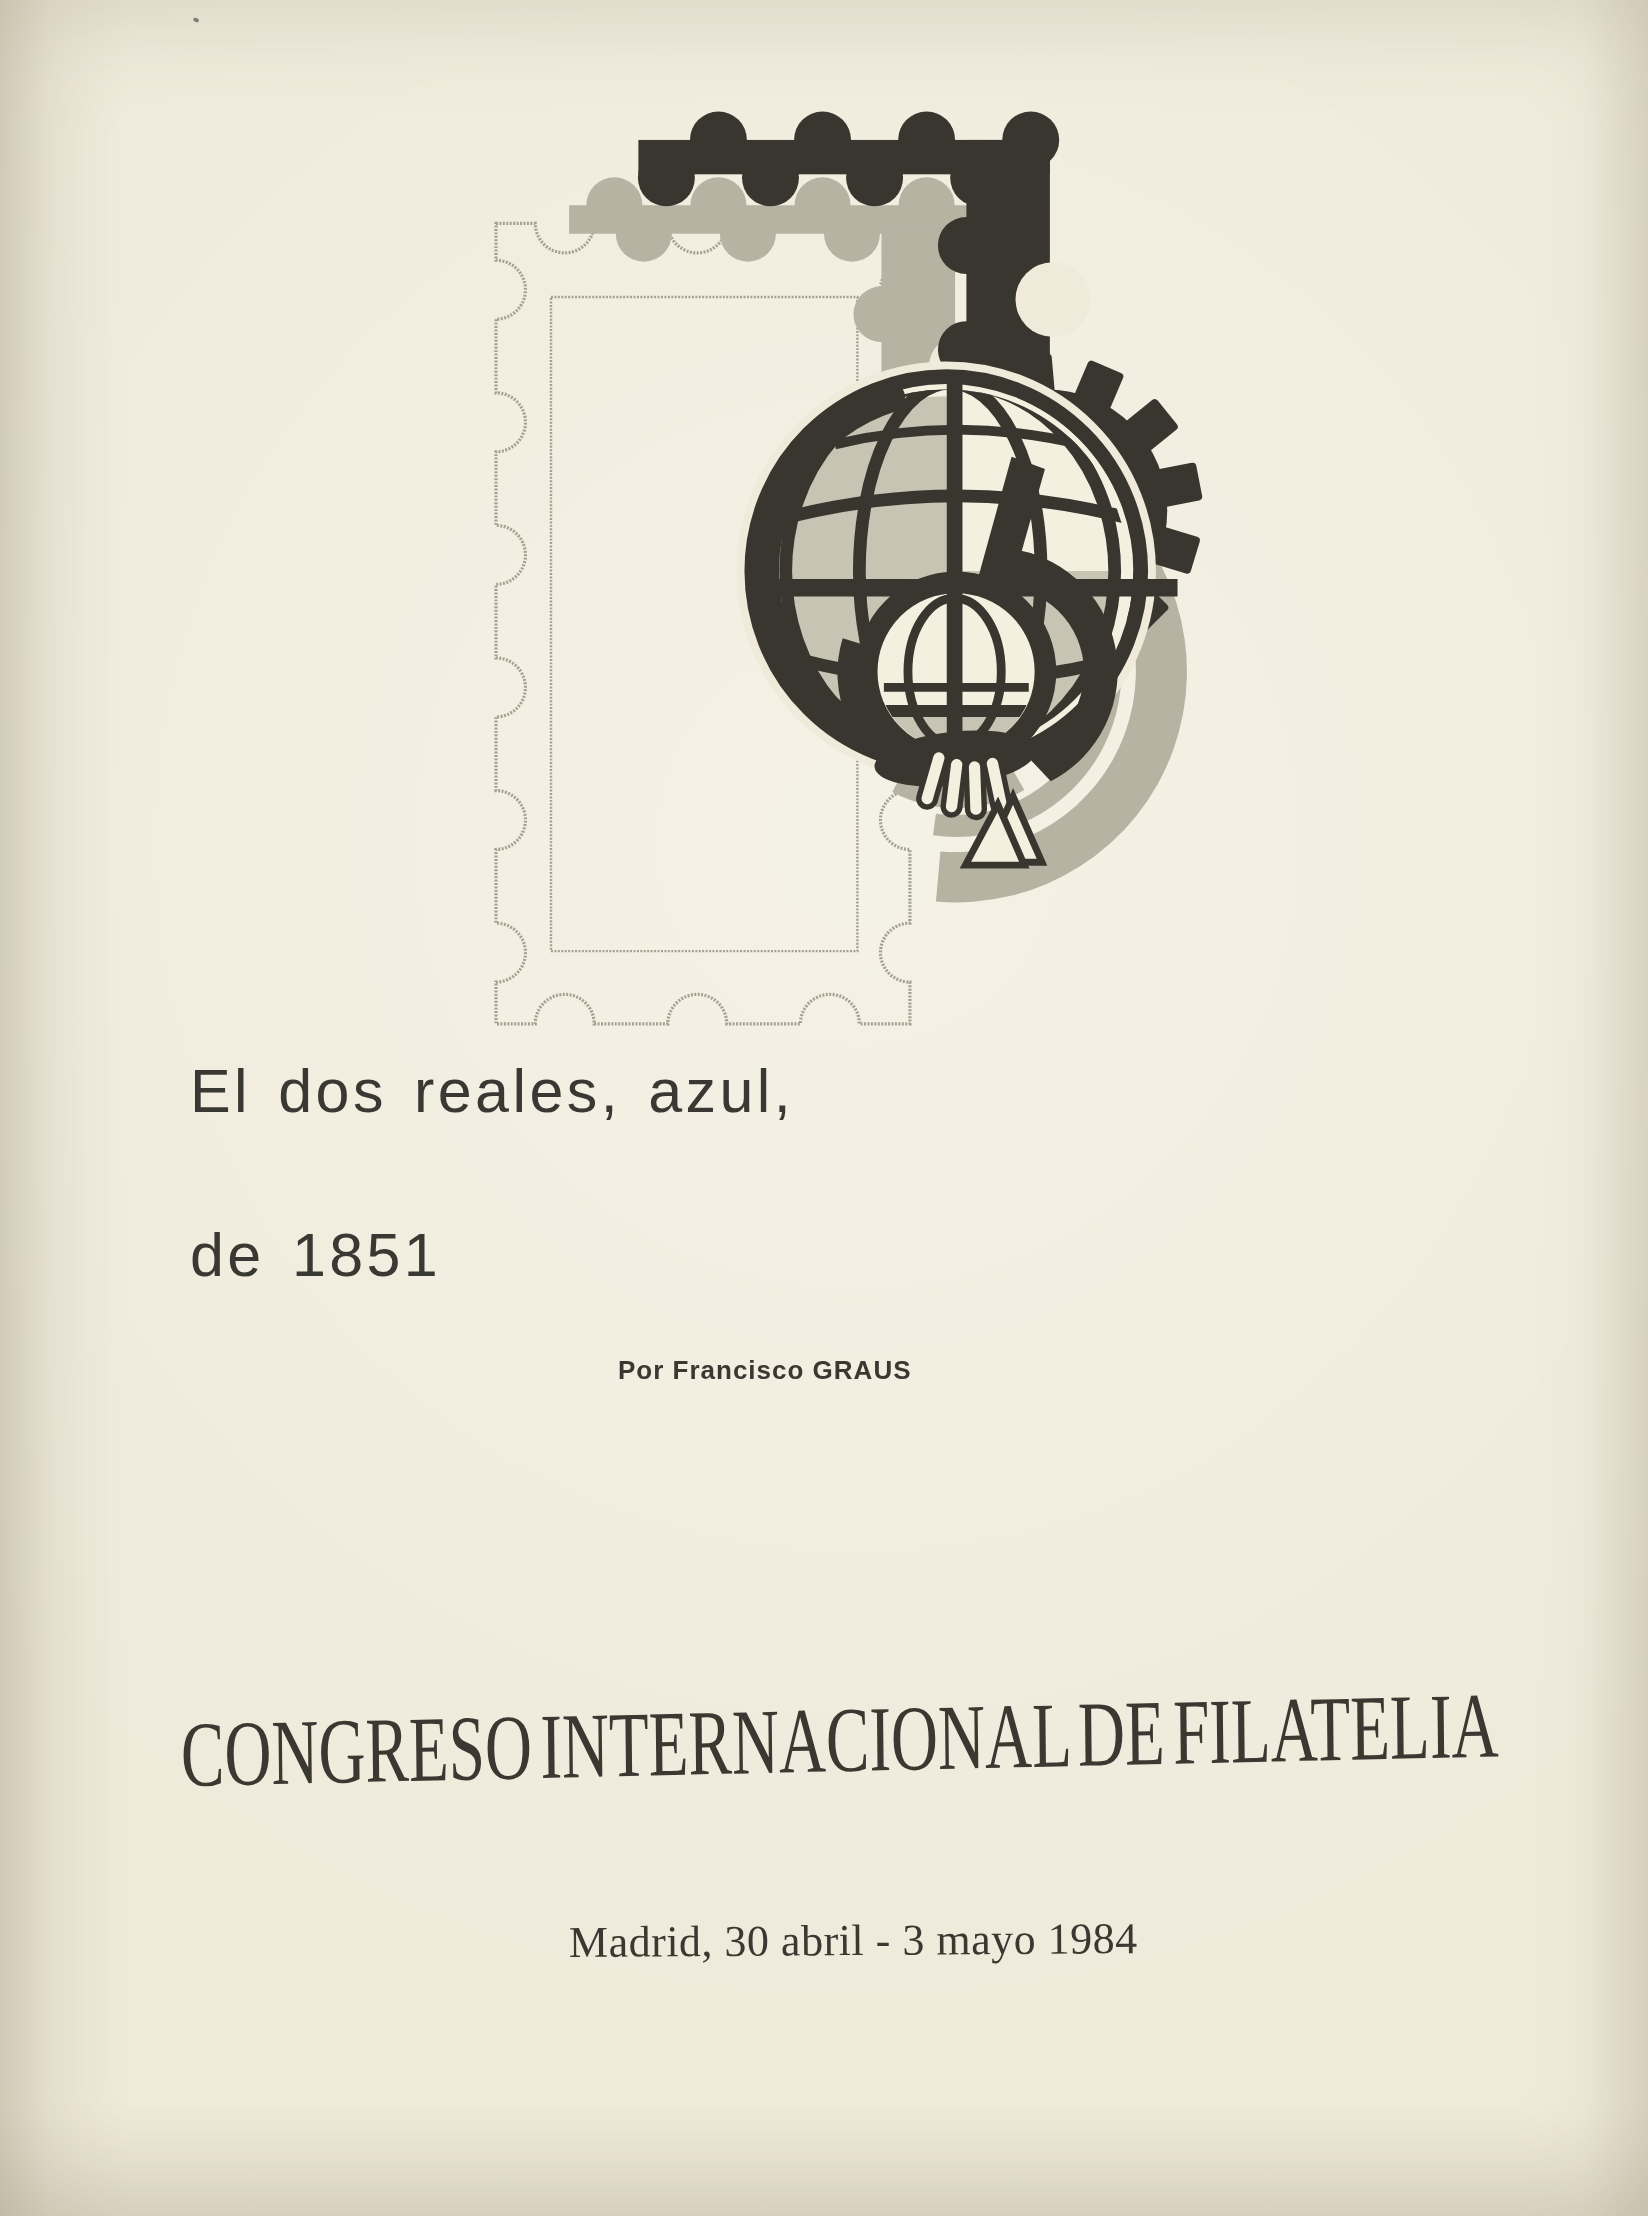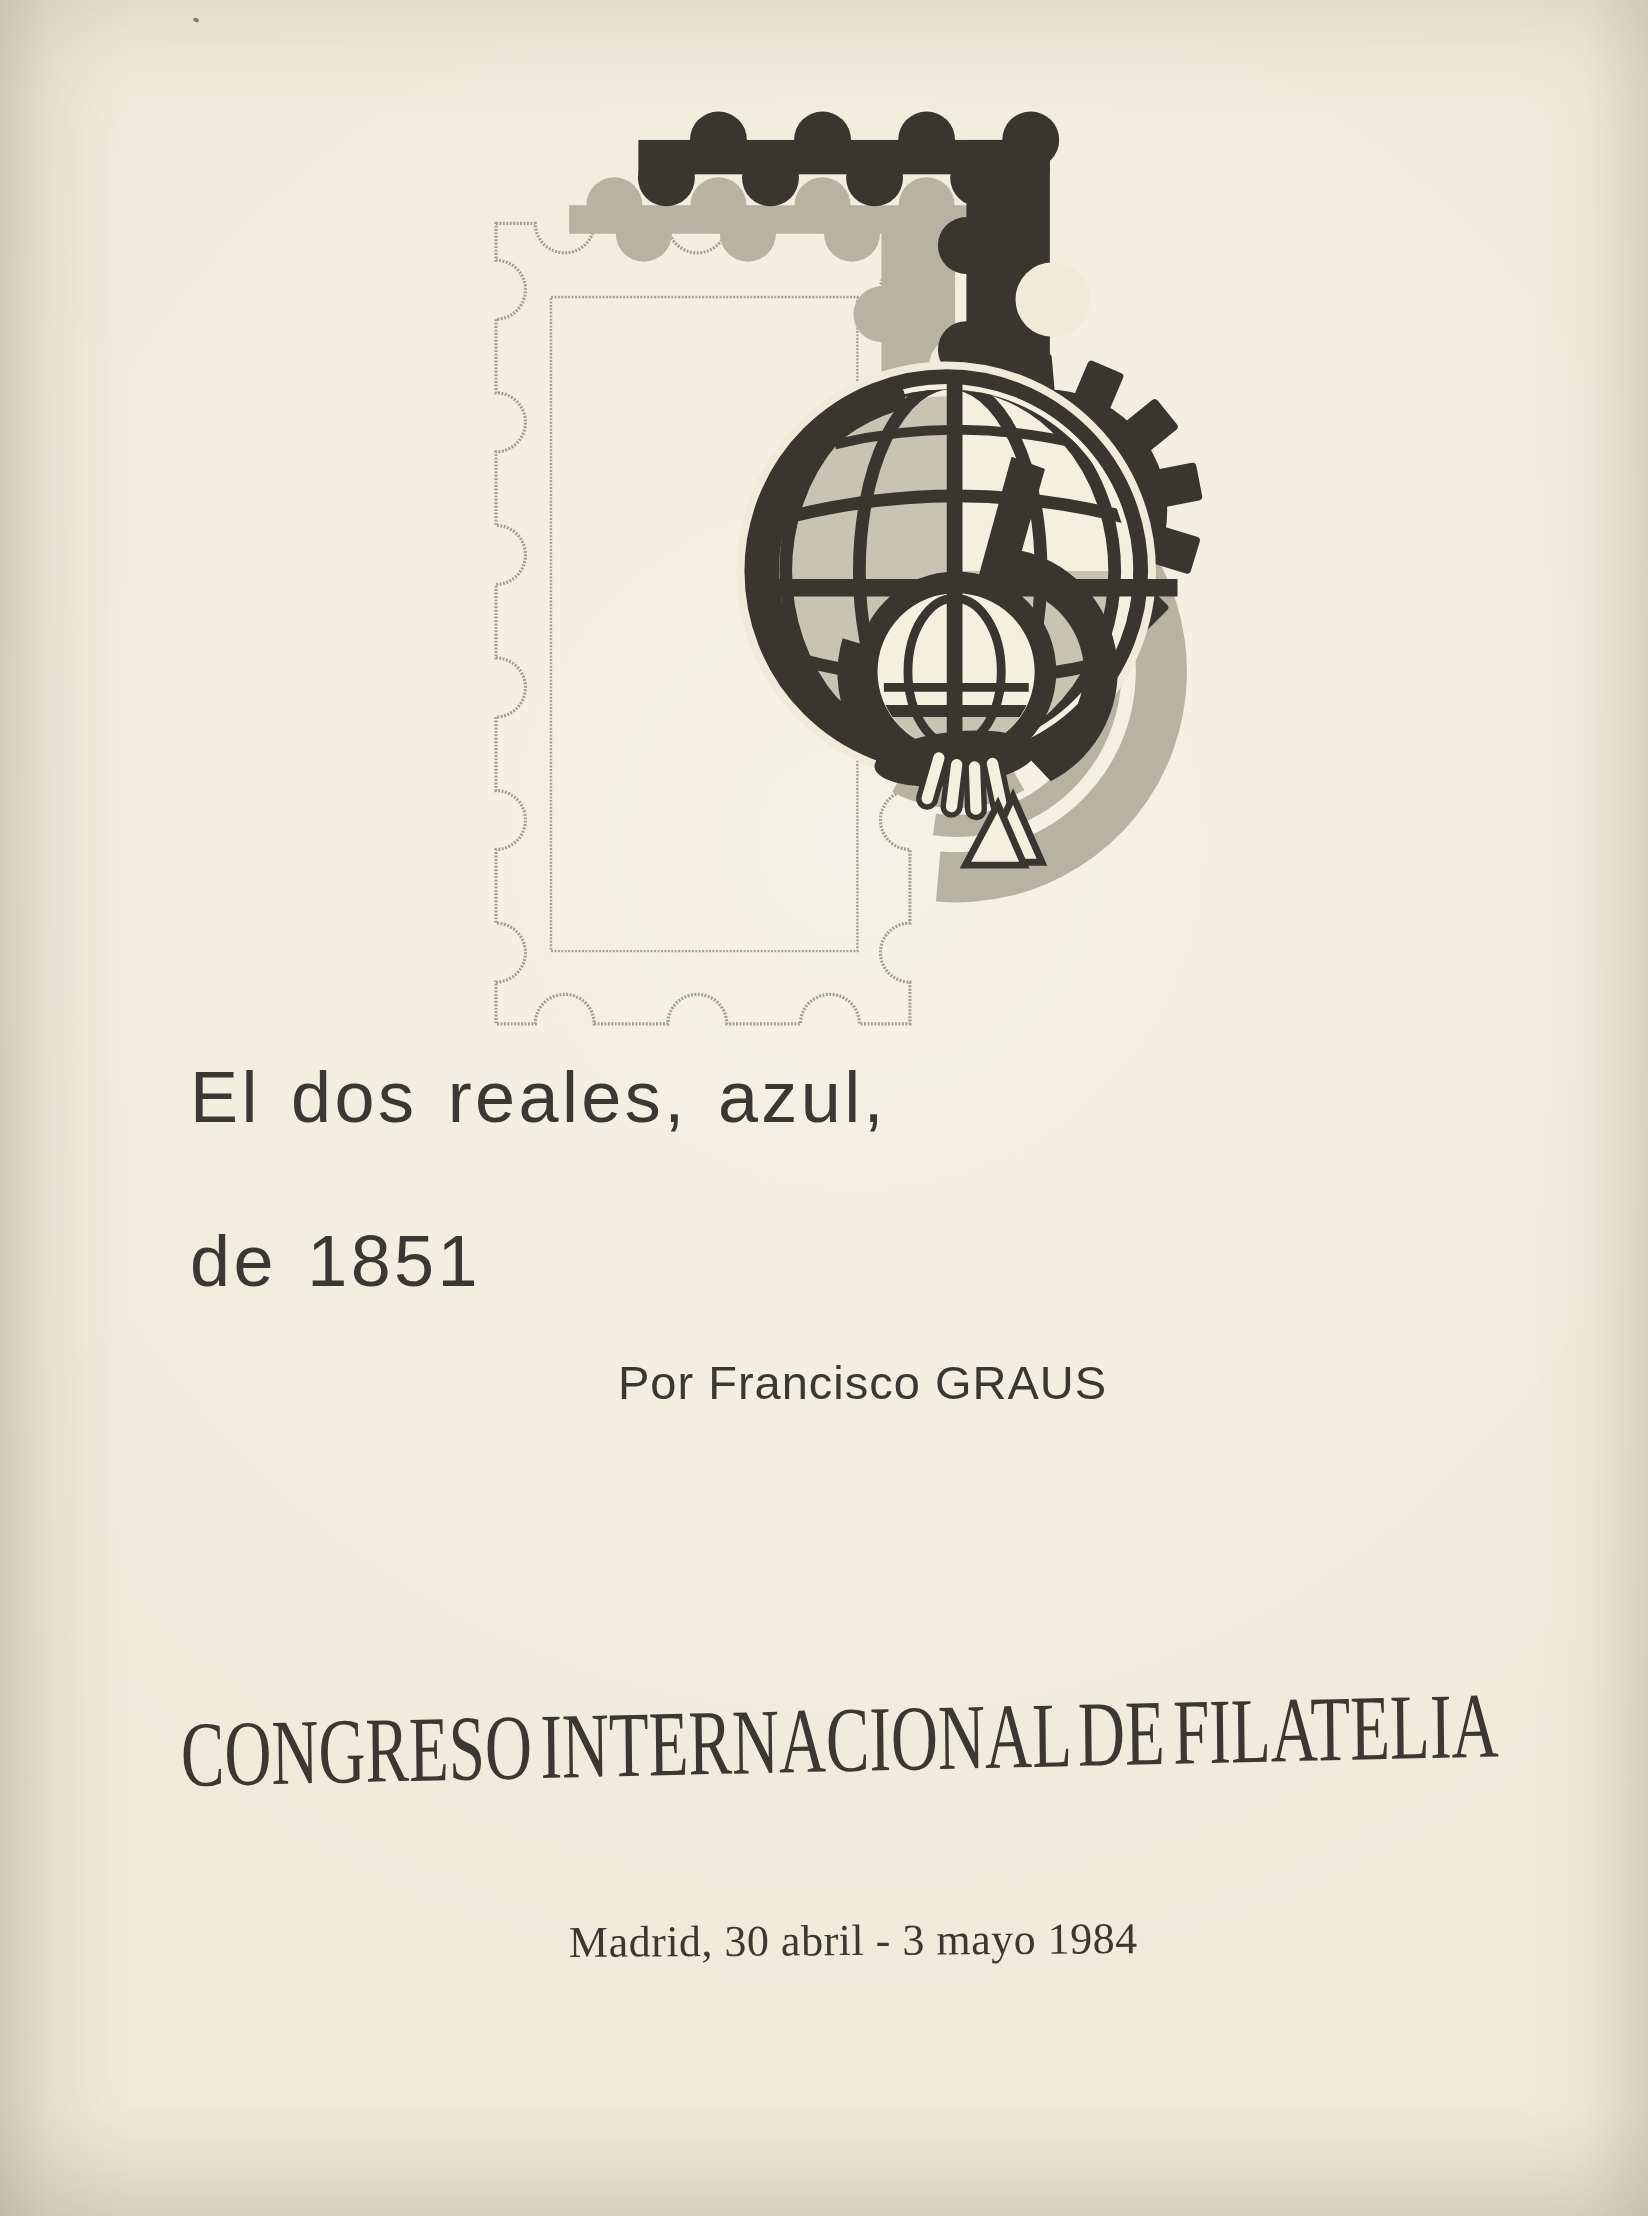--- a/index.html
+++ b/index.html
@@ -14,27 +14,27 @@
       linear-gradient(90deg, rgba(120,110,85,0.16) 0, rgba(120,110,85,0.05) 3%, rgba(0,0,0,0) 8%),
       linear-gradient(270deg, rgba(120,110,85,0.10) 0, rgba(0,0,0,0) 4%),
       linear-gradient(0deg, rgba(120,110,85,0.10) 0, rgba(0,0,0,0) 5%),
       var(--paper);
     box-shadow: inset 0 0 108px rgba(110,100,70,0.22);
     font-family:"Liberation Sans", sans-serif;
     color:var(--ink);
   }
   .abs{position:absolute;}
   .title{
-    left:190px; font-size:72px; line-height:1; font-weight:400;
+    left:190px; font-size:61px; line-height:1; font-weight:400;
     letter-spacing:3.4px; word-spacing:6.9px; color:#3a3832; white-space:nowrap;
   }
   .title-l1{top:1061px;}
   .title-l2{top:1185px;margin-top:40px;}
   .byline{
-    left:618px; top:1355px; font-size:47px; font-weight:400; letter-spacing:1px;
+    left:618px; top:1355px; font-size:26px; font-weight:700; letter-spacing:1px;
     color:#3b3832; white-space:nowrap;
   }
   .congress{
     left:181px; top:1708px; font-family:"Liberation Serif", serif;
     font-size:93px; line-height:1; letter-spacing:0; word-spacing:-0.12em;
     white-space:nowrap; color:#3b3831;
     transform:scaleX(0.70) rotate(-0.9deg); transform-origin:0 50%;
   }
   .dateline{
     left:569px; top:1921px; font-family:"Liberation Serif", serif;

